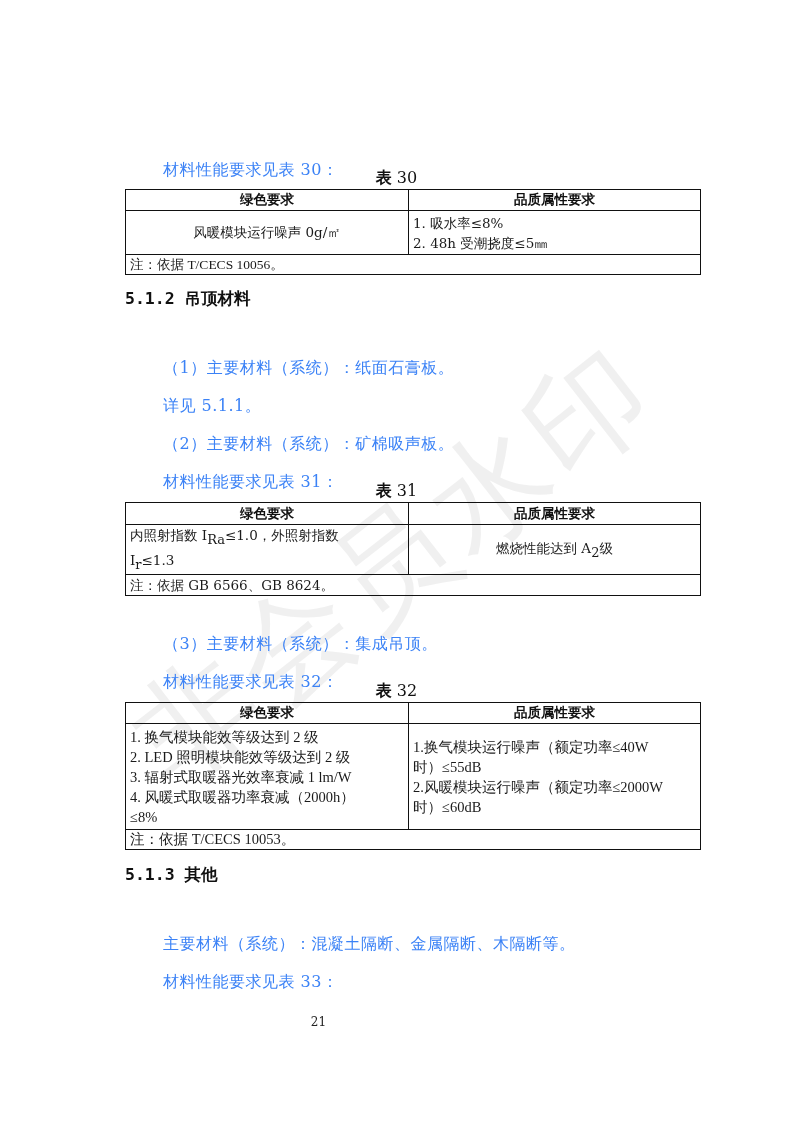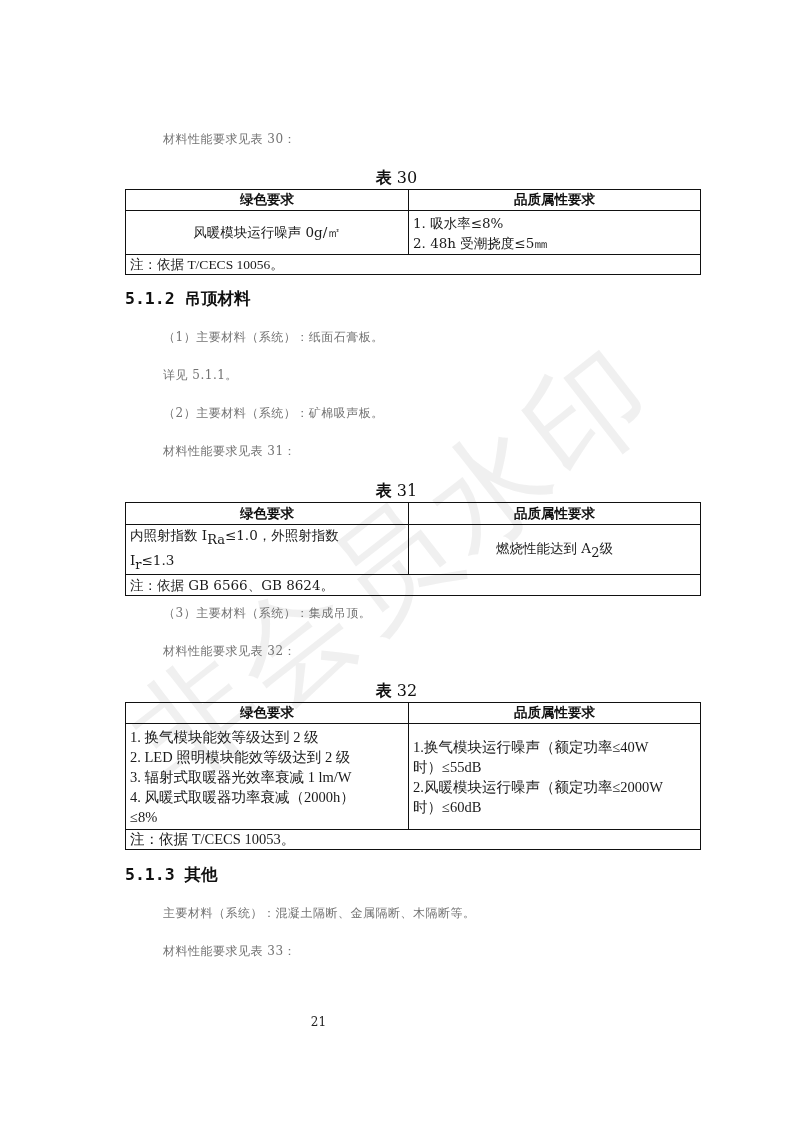--- a/index.html
+++ b/index.html
@@ -3,22 +3,22 @@
 <meta charset="utf-8">
 <style>
   html, body { margin: 0; padding: 0; background: #ffffff; }
   body {
     width: 793px; height: 1122px; position: relative; overflow: hidden;
     font-family: "DejaVu Serif", "Liberation Serif", serif;
     color: #1a1a1a;
   }
   .page { position: absolute; left: 0; top: 0; width: 793px; height: 1122px; }
   .para {
-    position: absolute; left: 163px; font-size: 12px; line-height: 22px;
-    white-space: nowrap; color: #737373; letter-spacing: 0.5px;
+    position: absolute; left: 163px; font-size: 16px; line-height: 22px;
+    white-space: nowrap; color: #3b82f6; letter-spacing: 0.5px; margin-top: 31px;
   }
   .heading {
     position: absolute; left: 125px; font-size: 16.5px; font-weight: bold;
     line-height: 22px; white-space: nowrap; color: #111;
     font-family: "DejaVu Sans Mono", "Liberation Mono", monospace;
   }
   .heading .htxt { font-family: "DejaVu Sans", "Liberation Sans", sans-serif; font-weight: bold; }
   .caption {
     position: absolute; left: 0; width: 793px; text-align: center;
     font-size: 16px; line-height: 16px; color: #111;

